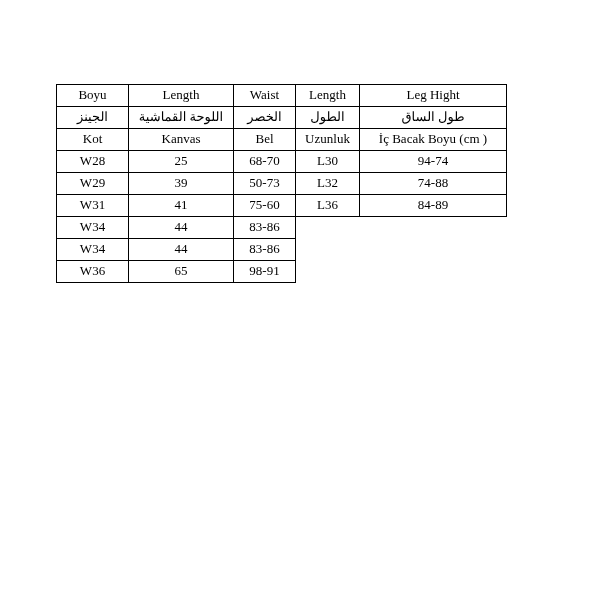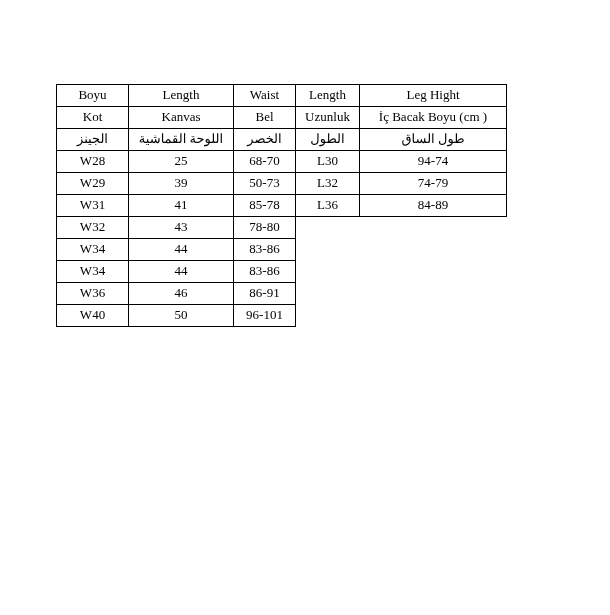--- a/index.html
+++ b/index.html
@@ -68,85 +68,71 @@
     </colgroup>
     <tbody>
       <tr>
         <td>Boyu</td>
         <td>Length</td>
         <td>Waist</td>
         <td>Length</td>
         <td>Leg Hight</td>
       </tr>
       <tr>
+        <td class="arabic">الجينز</td>
+        <td class="arabic">اللوحة القماشية</td>
+        <td class="arabic">الخصر</td>
+        <td class="arabic">الطول</td>
+        <td class="arabic">طول الساق</td>
+      </tr>
+      <tr>
         <td>Kot</td>
         <td>Kanvas</td>
         <td>Bel</td>
         <td>Uzunluk</td>
         <td>İç Bacak Boyu (cm )</td>
-      </tr>
-      <tr>
-        <td class="arabic">الجينز</td>
-        <td class="arabic">اللوحة القماشية</td>
-        <td class="arabic">الخصر</td>
-        <td class="arabic">الطول</td>
-        <td class="arabic">طول الساق</td>
       </tr>
 
       <tr>
         <td>W28</td>
         <td>25</td>
         <td>68-70</td>
         <td>L30</td>
         <td>94-74</td>
       </tr>
       <tr>
         <td>W29</td>
         <td>39</td>
         <td>50-73</td>
         <td>L32</td>
-        <td>74-79</td>
+        <td>74-88</td>
       </tr>
       <tr>
         <td>W31</td>
         <td>41</td>
-        <td>85-78</td>
+        <td>75-60</td>
         <td>L36</td>
         <td>84-89</td>
-      </tr>
-      <tr>
-        <td>W32</td>
-        <td>43</td>
-        <td>78-80</td>
-        <td class="empty-cell"></td>
-        <td class="empty-cell"></td>
       </tr>
       <tr>
         <td>W34</td>
         <td>44</td>
         <td>83-86</td>
         <td class="empty-cell"></td>
         <td class="empty-cell"></td>
       </tr>
       <tr>
         <td>W34</td>
         <td>44</td>
         <td>83-86</td>
         <td class="empty-cell"></td>
         <td class="empty-cell"></td>
       </tr>
       <tr>
         <td>W36</td>
-        <td>46</td>
-        <td>86-91</td>
-        <td class="empty-cell"></td>
-        <td class="empty-cell"></td>
-      </tr>
-      <tr>
-        <td>W40</td>
-        <td>50</td>
-        <td>96-101</td>
+        <td>65</td>
+        <td>98-91</td>
         <td class="empty-cell"></td>
         <td class="empty-cell"></td>
       </tr>
     </tbody>
   </table>
 </div>
 
 </body></html>

